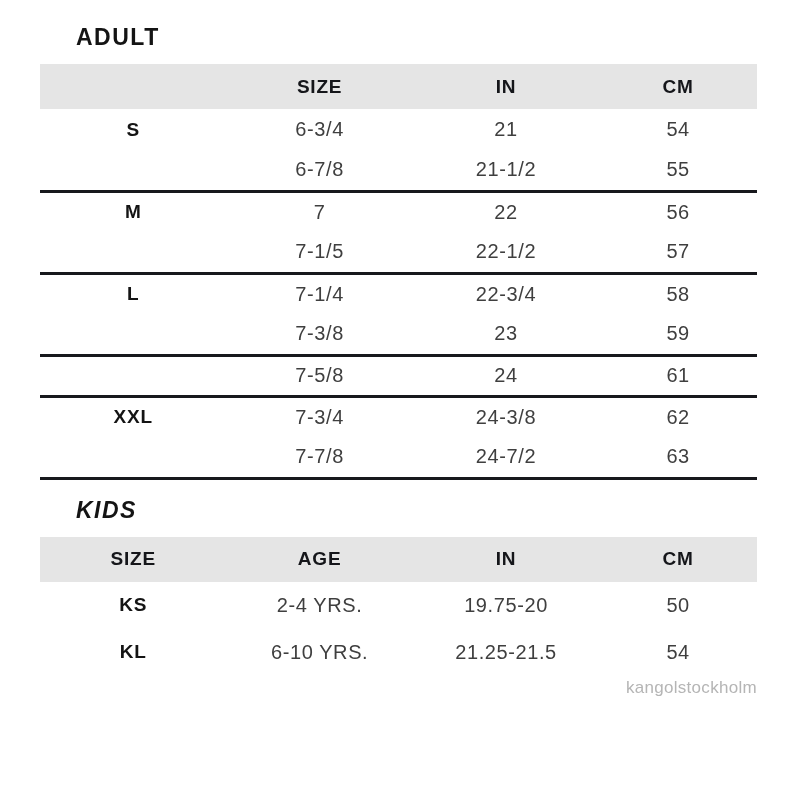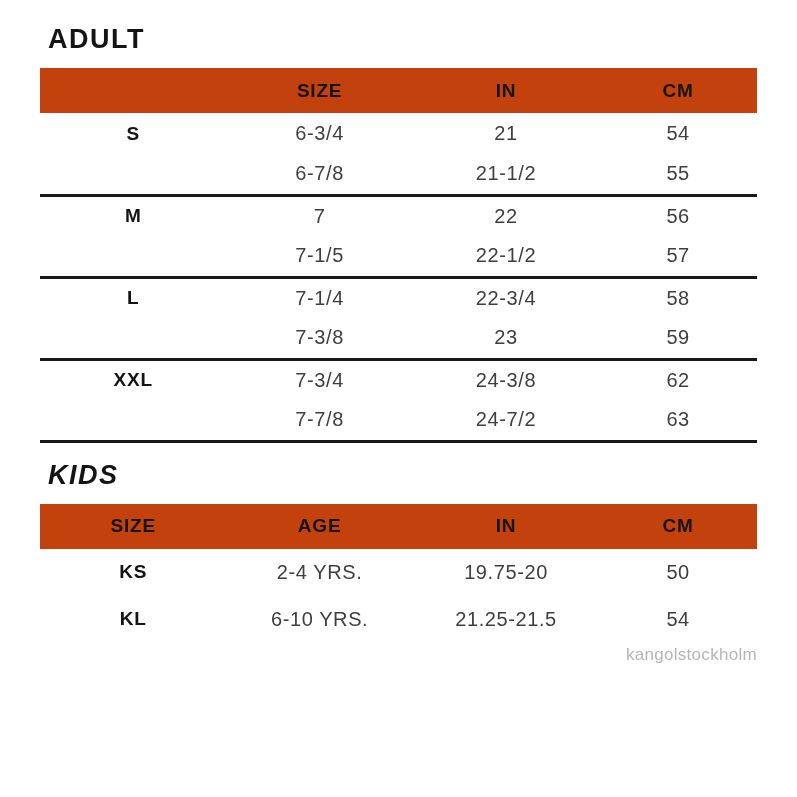--- a/index.html
+++ b/index.html
@@ -8,39 +8,40 @@
     width: 797px;
     height: 797px;
     font-family: "Liberation Sans", sans-serif;
     color: #141414;
     overflow: hidden;
   }
   .page {
     padding: 24px 40px 0 40px;
   }
   .section-title {
-    font-size: 27px;
+    font-size: 23px;
     font-weight: 800;
     letter-spacing: 1.5px;
     color: #141414;
     padding-left: 8px;
     margin-bottom: 13px;
+    margin-left: 28px;
   }
   .section-title.kids { margin-top: 17px; font-style: italic; }
   table {
     width: 100%;
     border-collapse: collapse;
     table-layout: fixed;
   }
   col.c1 { width: 26%; }
   col.c2 { width: 26%; }
   col.c3 { width: 26%; }
   col.c4 { width: 22%; }
   thead tr {
-    background: #c2410c;
+    background: #e5e5e5;
   }
   th {
     height: 45px;
     font-size: 19px;
     font-weight: 800;
     letter-spacing: 0.8px;
     color: #15161a;
     text-align: center;
     vertical-align: middle;
   }
@@ -129,20 +130,26 @@
         <td>58</td>
       </tr>
       <tr>
         <td class="size-label"></td>
         <td>7-3/8</td>
         <td>23</td>
         <td>59</td>
       </tr>
     </tbody>
     <tbody class="adult-group">
+      <tr>
+        <td class="size-label"></td>
+        <td>7-5/8</td>
+        <td>24</td>
+        <td>61</td>
+      </tr>
     </tbody>
     <tbody class="adult-group">
       <tr>
         <td class="size-label">XXL</td>
         <td>7-3/4</td>
         <td>24-3/8</td>
         <td>62</td>
       </tr>
       <tr>
         <td class="size-label"></td>

